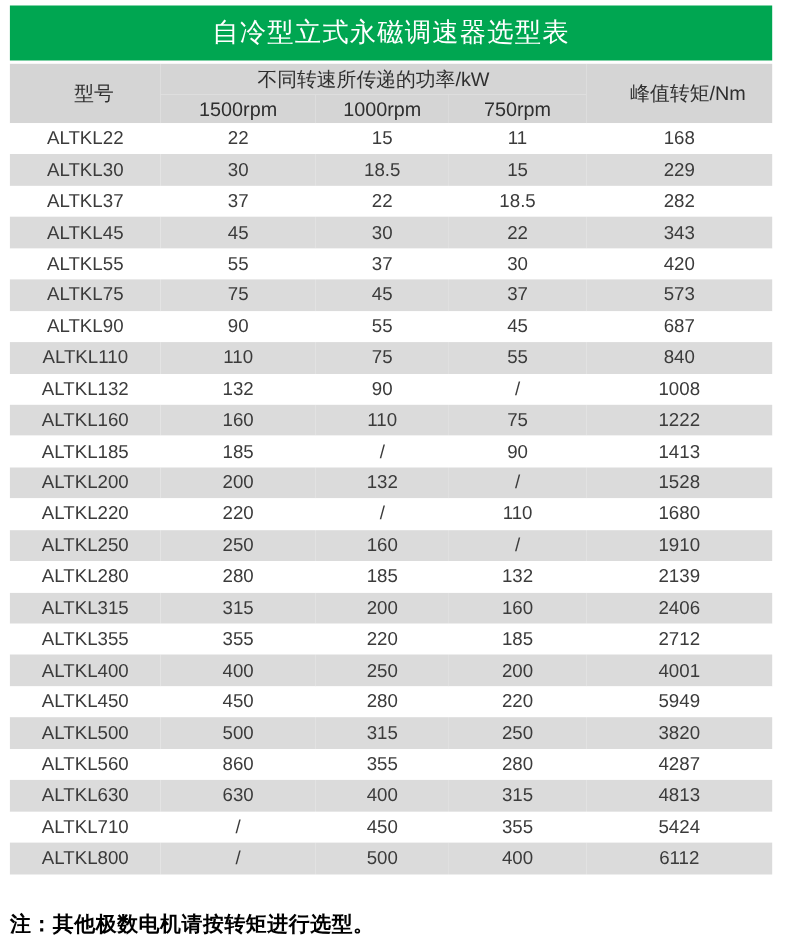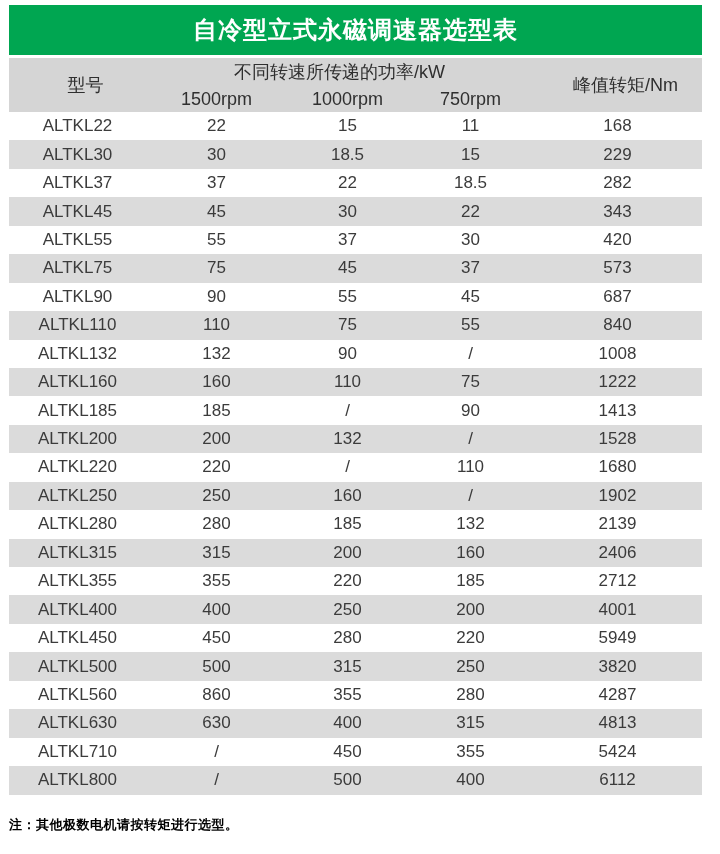--- a/index.html
+++ b/index.html
@@ -22,21 +22,21 @@
     height: 50px;
     background: var(--title-bar-green, #00a651);
     display: flex;
     align-items: center;
     justify-content: center;
     margin-bottom: 3px;
   }
   .title-bar .title-text {
     color: var(--title-text, #ffffff);
     font-size: 24px;
-    font-weight: bold;
+    font-weight: normal;
     letter-spacing: 1px;
     line-height: 1;
   }
   table.spec {
     width: 693px;
     border-collapse: collapse;
     table-layout: fixed;
   }
   table.spec col.c-model  { width: 137px; }
   table.spec col.c-1500   { width: 141px; }
@@ -59,22 +59,22 @@
     text-align: center;
     vertical-align: middle;
     font-size: 17px;
     color: var(--body-text, #3b3b3b);
     background: #ffffff;
   }
   tbody tr:nth-child(even) td {
     background: var(--stripe-gray, #dbdbdb);
   }
   .footnote {
-    margin-top: 21px;
-    font-size: 13px;
+    margin-top: 32px;
+    font-size: 19px;
     font-weight: bold;
     color: var(--footnote-text, #000000);
     letter-spacing: 0.5px;
   }
 </style>
 </head>
 <body>
 
 <div class="page">
 
@@ -192,21 +192,21 @@
           <td>220</td>
           <td>/</td>
           <td>110</td>
           <td>1680</td>
         </tr>
         <tr>
           <td>ALTKL250</td>
           <td>250</td>
           <td>160</td>
           <td>/</td>
-          <td>1902</td>
+          <td>1910</td>
         </tr>
         <tr>
           <td>ALTKL280</td>
           <td>280</td>
           <td>185</td>
           <td>132</td>
           <td>2139</td>
         </tr>
         <tr>
           <td>ALTKL315</td>

